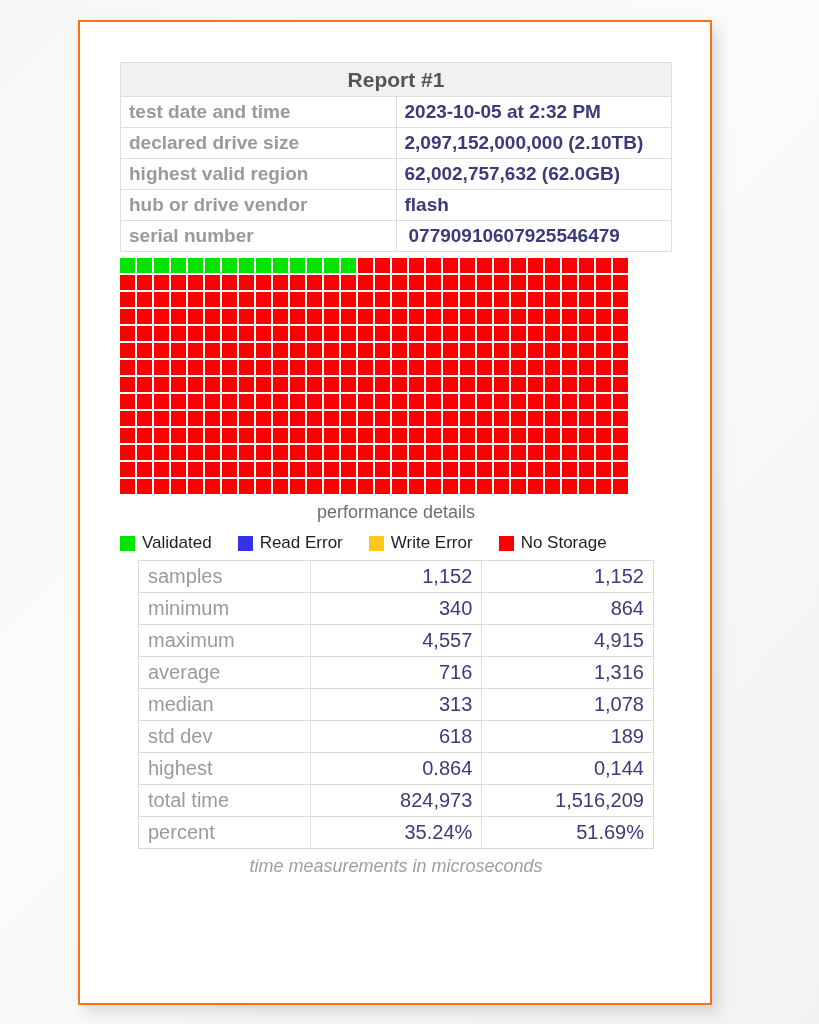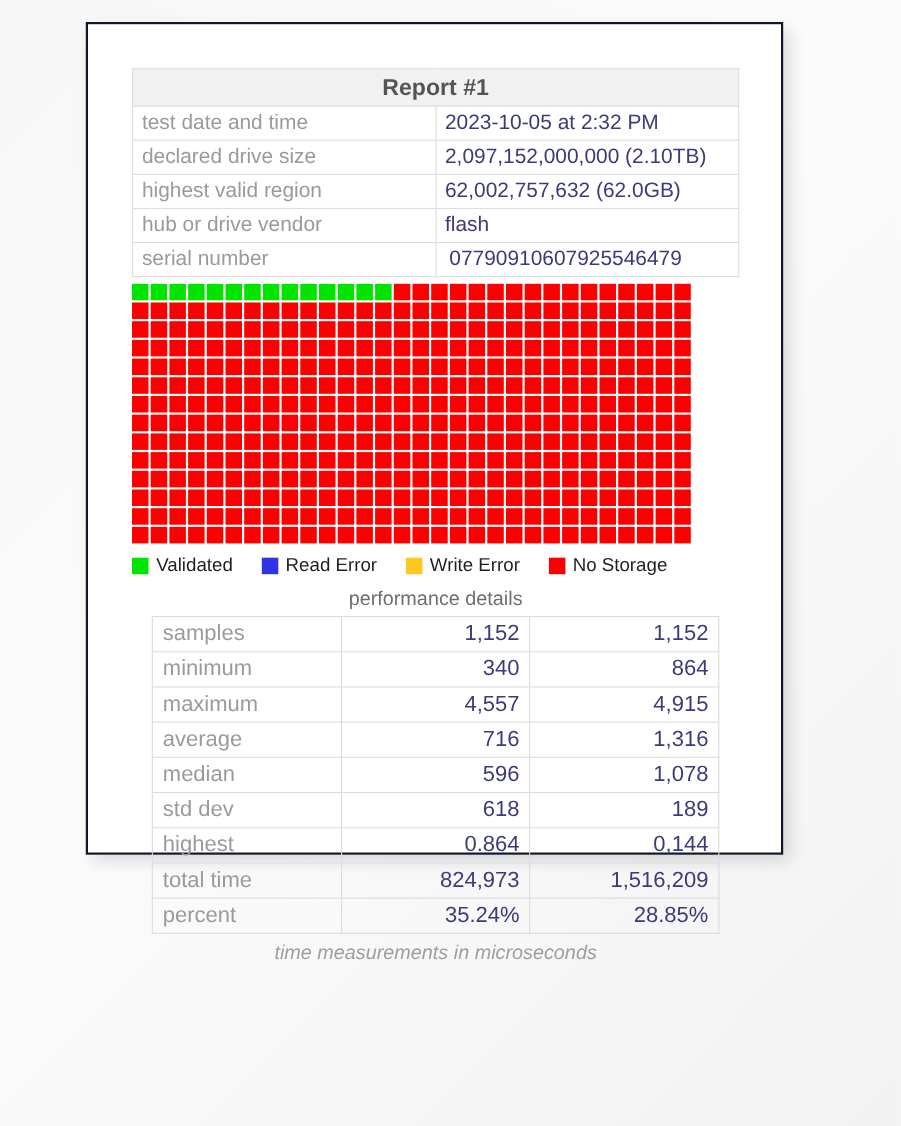--- a/index.html
+++ b/index.html
@@ -15,23 +15,23 @@
     background: linear-gradient(135deg, #f7f7f7 0%, #fbfbfb 45%, #f2f2f2 100%);
     overflow: hidden;
   }
 
   
   #page-sheet {
     position: absolute;
     left: 78px;
     top: 20px;
     width: 634px;
-    height: 757px;
+    height: 985px;
     background: #ffffff;
-    border: 2px solid #0f172a;
+    border: 2px solid #f97316;
     box-sizing: border-box;
     box-shadow: 6px 7px 14px rgba(0,0,0,0.13);
   }
 
   #report-body {
     position: absolute;
     left: 40px;
     top: 40px;
     width: 554px;
   }
@@ -42,21 +42,21 @@
     table-layout: fixed;
     width: 552px;
     margin: 0;
   }
   table.info-table td, table.info-table th {
     border: 1px solid #dddddd;
     padding: 0 8px;
     height: 30px;
     vertical-align: middle;
     font-size: 19px;
-    font-weight: normal;
+    font-weight: bold;
     overflow: hidden;
     white-space: nowrap;
   }
   table.info-table th.title-cell {
     background: #f1f1f1;
     color: #555555;
     font-size: 21px;
     font-weight: bold;
     text-align: center;
     height: 33px;
@@ -612,42 +612,42 @@
         <div class="cell" style="background: rgb(250, 0, 0);"></div>
         <div class="cell" style="background: rgb(250, 0, 0);"></div>
         <div class="cell" style="background: rgb(250, 0, 0);"></div>
         <div class="cell" style="background: rgb(250, 0, 0);"></div>
         <div class="cell" style="background: rgb(250, 0, 0);"></div>
         <div class="cell" style="background: rgb(250, 0, 0);"></div>
         <div class="cell" style="background: rgb(250, 0, 0);"></div>
         <div class="cell" style="background: rgb(250, 0, 0);"></div>
         <div class="cell" style="background: rgb(250, 0, 0);"></div>
       </div>
+
+    <div id="perf-caption">performance details</div>
 
     <div id="legend">
         <div class="legend-item">
           <span class="swatch" style="background: rgb(0, 228, 0);"></span>
           <span class="legend-label">Validated</span>
         </div>
         <div class="legend-item">
           <span class="swatch" style="background: rgb(50, 50, 230);"></span>
           <span class="legend-label">Read Error</span>
         </div>
         <div class="legend-item">
           <span class="swatch" style="background: rgb(255, 200, 32);"></span>
           <span class="legend-label">Write Error</span>
         </div>
         <div class="legend-item">
           <span class="swatch" style="background: rgb(250, 0, 0);"></span>
           <span class="legend-label">No Storage</span>
         </div>
       </div>
 
-    <div id="perf-caption">performance details</div>
-
     <table class="perf-table">
       <tbody>
           <tr>
             <td class="rlabel">samples</td>
             <td class="num">1,152</td>
             <td class="num">1,152</td>
           </tr>
           <tr>
             <td class="rlabel">minimum</td>
             <td class="num">340</td>
@@ -658,41 +658,41 @@
             <td class="num">4,557</td>
             <td class="num">4,915</td>
           </tr>
           <tr>
             <td class="rlabel">average</td>
             <td class="num">716</td>
             <td class="num">1,316</td>
           </tr>
           <tr>
             <td class="rlabel">median</td>
-            <td class="num">596</td>
+            <td class="num">313</td>
             <td class="num">1,078</td>
           </tr>
           <tr>
             <td class="rlabel">std dev</td>
             <td class="num">618</td>
             <td class="num">189</td>
           </tr>
           <tr>
             <td class="rlabel">highest</td>
             <td class="num">0.864</td>
             <td class="num">0,144</td>
           </tr>
           <tr>
             <td class="rlabel">total time</td>
             <td class="num">824,973</td>
             <td class="num">1,516,209</td>
           </tr>
           <tr>
             <td class="rlabel">percent</td>
             <td class="num">35.24%</td>
-            <td class="num">28.85%</td>
+            <td class="num">51.69%</td>
           </tr>
         </tbody>
     </table>
 
     <div id="perf-footnote">time measurements in microseconds</div>
   </div>
 </div>
 
 </body></html>

